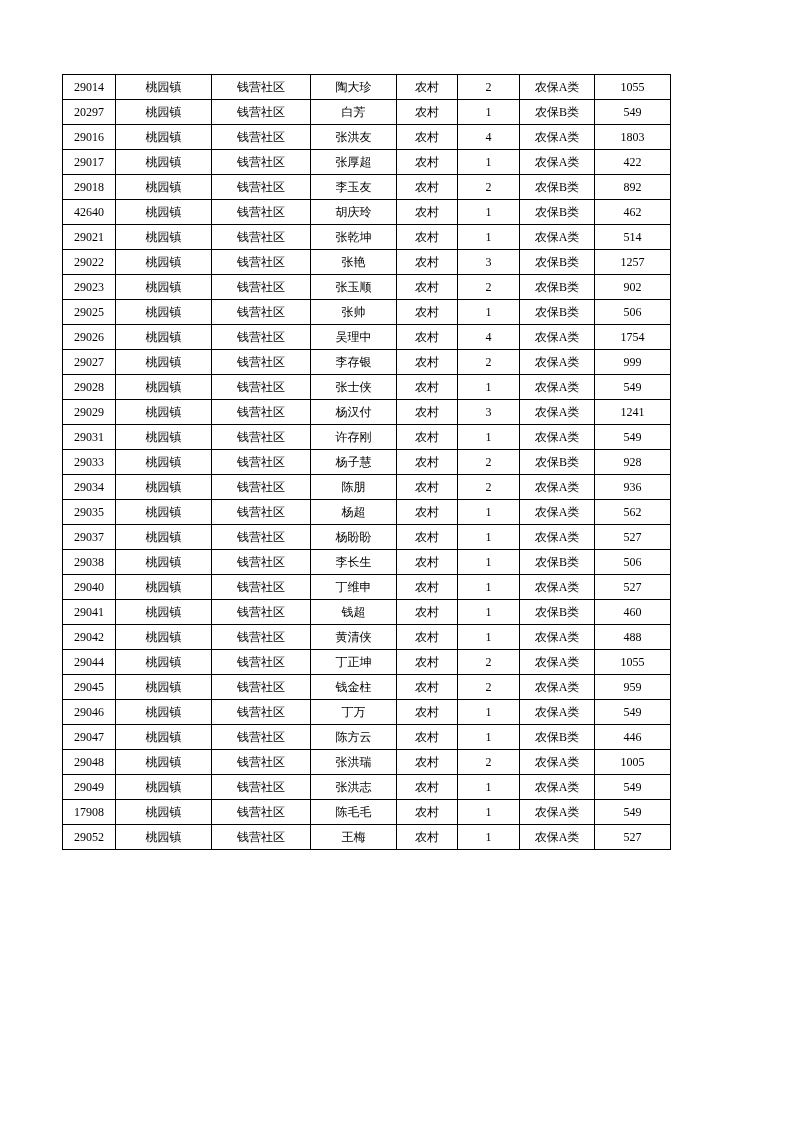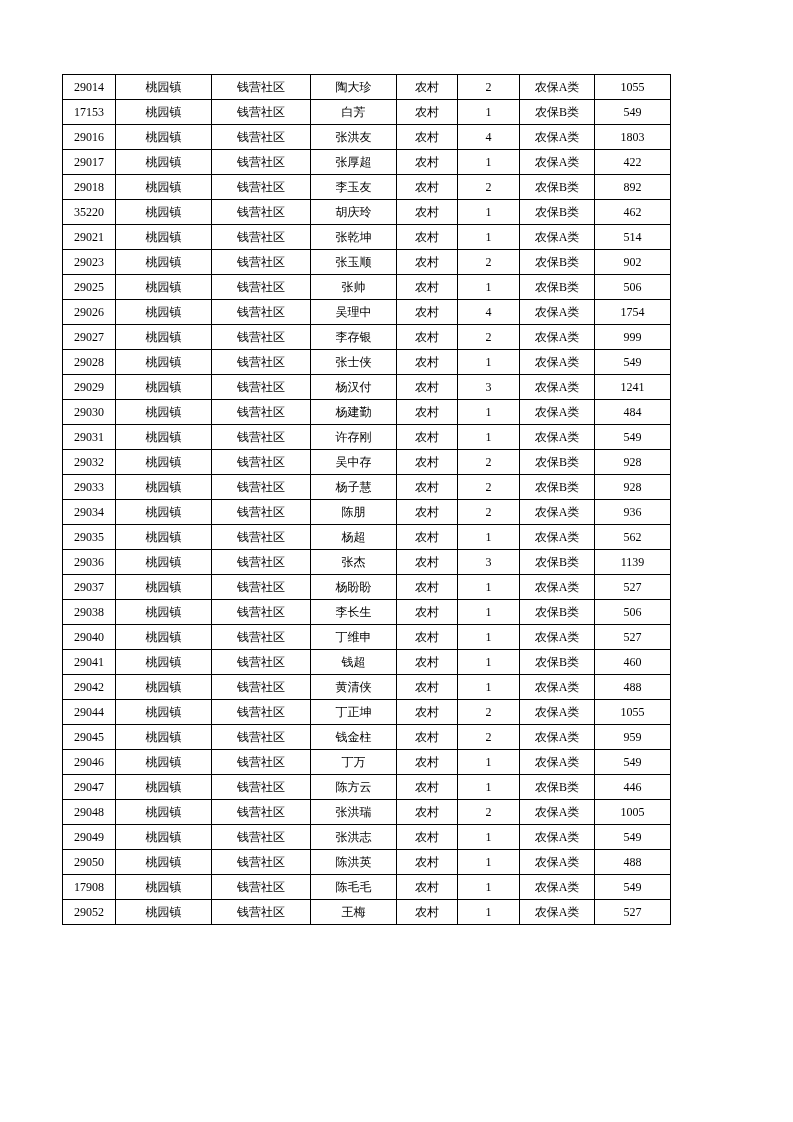--- a/index.html
+++ b/index.html
@@ -63,21 +63,21 @@
           <td>29014</td>
           <td>桃园镇</td>
           <td>钱营社区</td>
           <td>陶大珍</td>
           <td>农村</td>
           <td>2</td>
           <td>农保A类</td>
           <td>1055</td>
         </tr>
         <tr>
-          <td>17153</td>
+          <td>20297</td>
           <td>桃园镇</td>
           <td>钱营社区</td>
           <td>白芳</td>
           <td>农村</td>
           <td>1</td>
           <td>农保B类</td>
           <td>549</td>
         </tr>
         <tr>
           <td>29016</td>
@@ -103,40 +103,50 @@
           <td>29018</td>
           <td>桃园镇</td>
           <td>钱营社区</td>
           <td>李玉友</td>
           <td>农村</td>
           <td>2</td>
           <td>农保B类</td>
           <td>892</td>
         </tr>
         <tr>
-          <td>35220</td>
+          <td>42640</td>
           <td>桃园镇</td>
           <td>钱营社区</td>
           <td>胡庆玲</td>
           <td>农村</td>
           <td>1</td>
           <td>农保B类</td>
           <td>462</td>
         </tr>
         <tr>
           <td>29021</td>
           <td>桃园镇</td>
           <td>钱营社区</td>
           <td>张乾坤</td>
           <td>农村</td>
           <td>1</td>
           <td>农保A类</td>
           <td>514</td>
         </tr>
         <tr>
+          <td>29022</td>
+          <td>桃园镇</td>
+          <td>钱营社区</td>
+          <td>张艳</td>
+          <td>农村</td>
+          <td>3</td>
+          <td>农保B类</td>
+          <td>1257</td>
+        </tr>
+        <tr>
           <td>29023</td>
           <td>桃园镇</td>
           <td>钱营社区</td>
           <td>张玉顺</td>
           <td>农村</td>
           <td>2</td>
           <td>农保B类</td>
           <td>902</td>
         </tr>
         <tr>
@@ -183,90 +193,60 @@
           <td>29029</td>
           <td>桃园镇</td>
           <td>钱营社区</td>
           <td>杨汉付</td>
           <td>农村</td>
           <td>3</td>
           <td>农保A类</td>
           <td>1241</td>
         </tr>
         <tr>
-          <td>29030</td>
-          <td>桃园镇</td>
-          <td>钱营社区</td>
-          <td>杨建勤</td>
-          <td>农村</td>
-          <td>1</td>
-          <td>农保A类</td>
-          <td>484</td>
-        </tr>
-        <tr>
           <td>29031</td>
           <td>桃园镇</td>
           <td>钱营社区</td>
           <td>许存刚</td>
           <td>农村</td>
           <td>1</td>
           <td>农保A类</td>
           <td>549</td>
         </tr>
         <tr>
-          <td>29032</td>
-          <td>桃园镇</td>
-          <td>钱营社区</td>
-          <td>吴中存</td>
+          <td>29033</td>
+          <td>桃园镇</td>
+          <td>钱营社区</td>
+          <td>杨子慧</td>
           <td>农村</td>
           <td>2</td>
           <td>农保B类</td>
           <td>928</td>
         </tr>
         <tr>
-          <td>29033</td>
-          <td>桃园镇</td>
-          <td>钱营社区</td>
-          <td>杨子慧</td>
-          <td>农村</td>
-          <td>2</td>
-          <td>农保B类</td>
-          <td>928</td>
-        </tr>
-        <tr>
           <td>29034</td>
           <td>桃园镇</td>
           <td>钱营社区</td>
           <td>陈朋</td>
           <td>农村</td>
           <td>2</td>
           <td>农保A类</td>
           <td>936</td>
         </tr>
         <tr>
           <td>29035</td>
           <td>桃园镇</td>
           <td>钱营社区</td>
           <td>杨超</td>
           <td>农村</td>
           <td>1</td>
           <td>农保A类</td>
           <td>562</td>
         </tr>
         <tr>
-          <td>29036</td>
-          <td>桃园镇</td>
-          <td>钱营社区</td>
-          <td>张杰</td>
-          <td>农村</td>
-          <td>3</td>
-          <td>农保B类</td>
-          <td>1139</td>
-        </tr>
-        <tr>
           <td>29037</td>
           <td>桃园镇</td>
           <td>钱营社区</td>
           <td>杨盼盼</td>
           <td>农村</td>
           <td>1</td>
           <td>农保A类</td>
           <td>527</td>
         </tr>
         <tr>
@@ -361,30 +341,20 @@
         </tr>
         <tr>
           <td>29049</td>
           <td>桃园镇</td>
           <td>钱营社区</td>
           <td>张洪志</td>
           <td>农村</td>
           <td>1</td>
           <td>农保A类</td>
           <td>549</td>
-        </tr>
-        <tr>
-          <td>29050</td>
-          <td>桃园镇</td>
-          <td>钱营社区</td>
-          <td>陈洪英</td>
-          <td>农村</td>
-          <td>1</td>
-          <td>农保A类</td>
-          <td>488</td>
         </tr>
         <tr>
           <td>17908</td>
           <td>桃园镇</td>
           <td>钱营社区</td>
           <td>陈毛毛</td>
           <td>农村</td>
           <td>1</td>
           <td>农保A类</td>
           <td>549</td>

